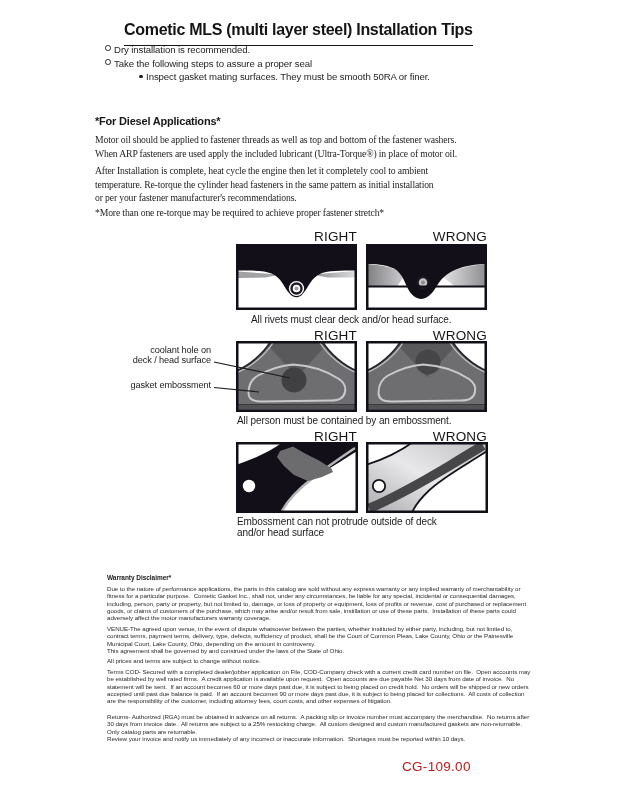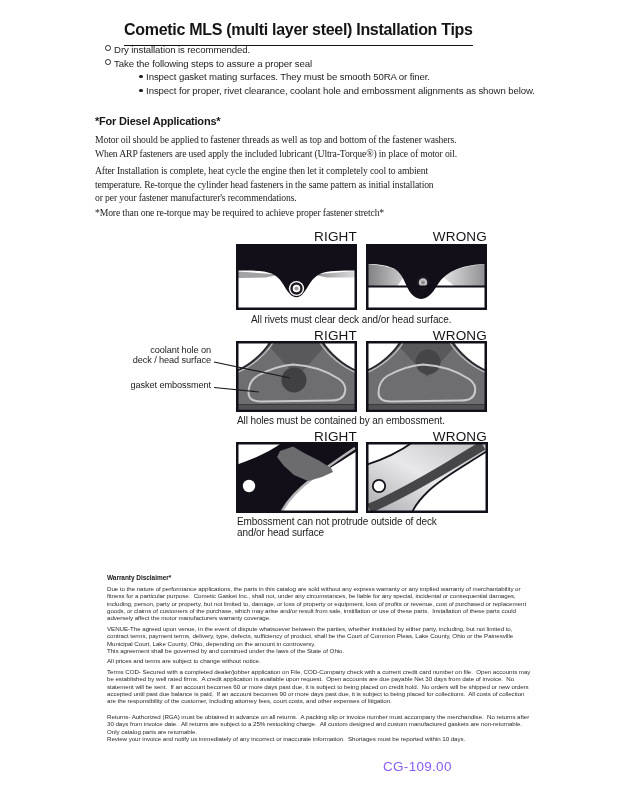--- a/index.html
+++ b/index.html
@@ -30,21 +30,21 @@
   
   .dg-head{width:121px;text-align:right;font-size:13.5px;letter-spacing:0.2px;color:#151518;}
   .dg-cap{font-size:10px;letter-spacing:-0.1px;color:#1b1b1d;white-space:pre-wrap;line-height:11.2px;}
   .dg-img{display:block;}
   .lbl{position:absolute;text-align:right;font-size:9.2px;line-height:10.3px;letter-spacing:-0.1px;
     color:#1b1b1d;white-space:pre-wrap;}
   
   .fine{left:107px;width:500px;font-size:6.2px;line-height:7.35px;letter-spacing:-0.05px;
     color:#2a2a2c;white-space:pre-wrap;}
   .fine-head{top:574px;font-weight:bold;font-size:6.5px;color:#202022;}
-  .page-num{left:383px;top:759px;font-size:13.5px;letter-spacing:0.3px;color:#8b5cf6;}
+  .page-num{left:402px;top:759px;font-size:13.5px;letter-spacing:0.3px;color:#b91c1c;}
   .overlay{left:0;top:0;pointer-events:none;}
 </style>
 </head>
 <body>
 
 <div class="page">
 
   <div class="abs doc-title">Cometic MLS (multi layer steel) Installation Tips</div>
 
   <div class="abs tips">
@@ -52,24 +52,20 @@
       <span class="glyph-circ"></span>
       <span>Dry installation is recommended.</span>
     </div>
     <div class="b-row l1">
       <span class="glyph-circ"></span>
       <span>Take the following steps to assure a proper seal</span>
     </div>
     <div class="b-row l2">
       <span class="glyph-dot"></span>
       <span>Inspect gasket mating surfaces.  They must be smooth 50RA or finer.</span>
-    </div>
-    <div class="b-row l2">
-      <span class="glyph-dot"></span>
-      <span>Inspect for proper, rivet clearance, coolant hole and embossment alignments as shown below.</span>
     </div>
   </div>
 
   <div class="abs d-head">*For Diesel Applications*</div>
   <div class="abs para d-p1">Motor oil should be applied to fastener threads as well as top and bottom of the fastener washers.
 When ARP fasteners are used apply the included lubricant (Ultra-Torque®) in place of motor oil.</div>
   <div class="abs para d-p2">After Installation is complete, heat cycle the engine then let it completely cool to ambient
 temperature. Re-torque the cylinder head fasteners in the same pattern as initial installation
 or per your fastener manufacturer's recommendations.</div>
   <div class="abs para d-note">*More than one re-torque may be required to achieve proper fastener stretch*</div>
@@ -149,21 +145,21 @@
     <path d="M121,0 H86 C94,13 108,25 121,30 Z" fill="#ffffff"></path>
     <path d="M86,0 C94,13 108,25 121,30" fill="none" stroke="#2b2730" stroke-width="1.8"></path>
     <path d="M83.5,1 C91.5,14 106,26 120,31.5" fill="none" stroke="#bfbfc1" stroke-width="1.4"></path>
     <circle cx="62" cy="21" r="12.5" fill="#454447"></circle>
     <path d="M12.5,52 C12.5,45 15,38.5 22,34.5 C33,28.5 45,24.5 57,23.5 C74,24.5 91,30 103,38 C108,41.5 110,46.5 109,51 C108,56.5 103,59.5 95,59.5 L25,60.5 C17,60.5 12.5,57.5 12.5,52 Z" fill="none" stroke="#c9c9cb" stroke-width="2"></path>
     <rect x="0" y="63.5" width="121" height="4.5" fill="#525254"></rect>
     <line x1="0" y1="63.5" x2="121" y2="63.5" stroke="#3a3a3c" stroke-width="1"></line>
     <rect x="1.25" y="1.25" width="118.5" height="68.5" fill="none" stroke="#130f19" stroke-width="2.5"></rect>
   </svg>
 
-  <div class="abs dg-cap" style="left:237px;top:415px;">All holes must be contained by an embossment.</div>
+  <div class="abs dg-cap" style="left:237px;top:415px;">All person must be contained by an embossment.</div>
 
   <div class="abs dg-head" style="left:236px;top:429px;">RIGHT</div>
   <div class="abs dg-head" style="left:366px;top:429px;">WRONG</div>
 
   <svg class="abs dg-img" style="left:236px;top:442px;" width="122" height="71" viewBox="0 0 122 71">
     <rect width="122" height="71" fill="#ffffff"></rect>
     <path d="M0,23 C17,17.5 34,9.5 47,0 L122,0 L122,8.5 C98,24 77,35 63,48.5 C53,58 48.5,64 46,71 L0,71 Z" fill="#130f19"></path>
     <path d="M46,69 C52,58 62,47.5 75,37.5 C89,26.5 104,16 119,6" fill="none" stroke="#b5b5b7" stroke-width="2.6"></path>
     <polygon points="44,9 57,4.5 69,11.5 83,18.5 95,26 97,30 86,35 72,39 58,33 48,24 41,15" fill="#6c6c6e"></polygon>
     <circle cx="13" cy="44" r="6.2" fill="#ffffff"></circle>

